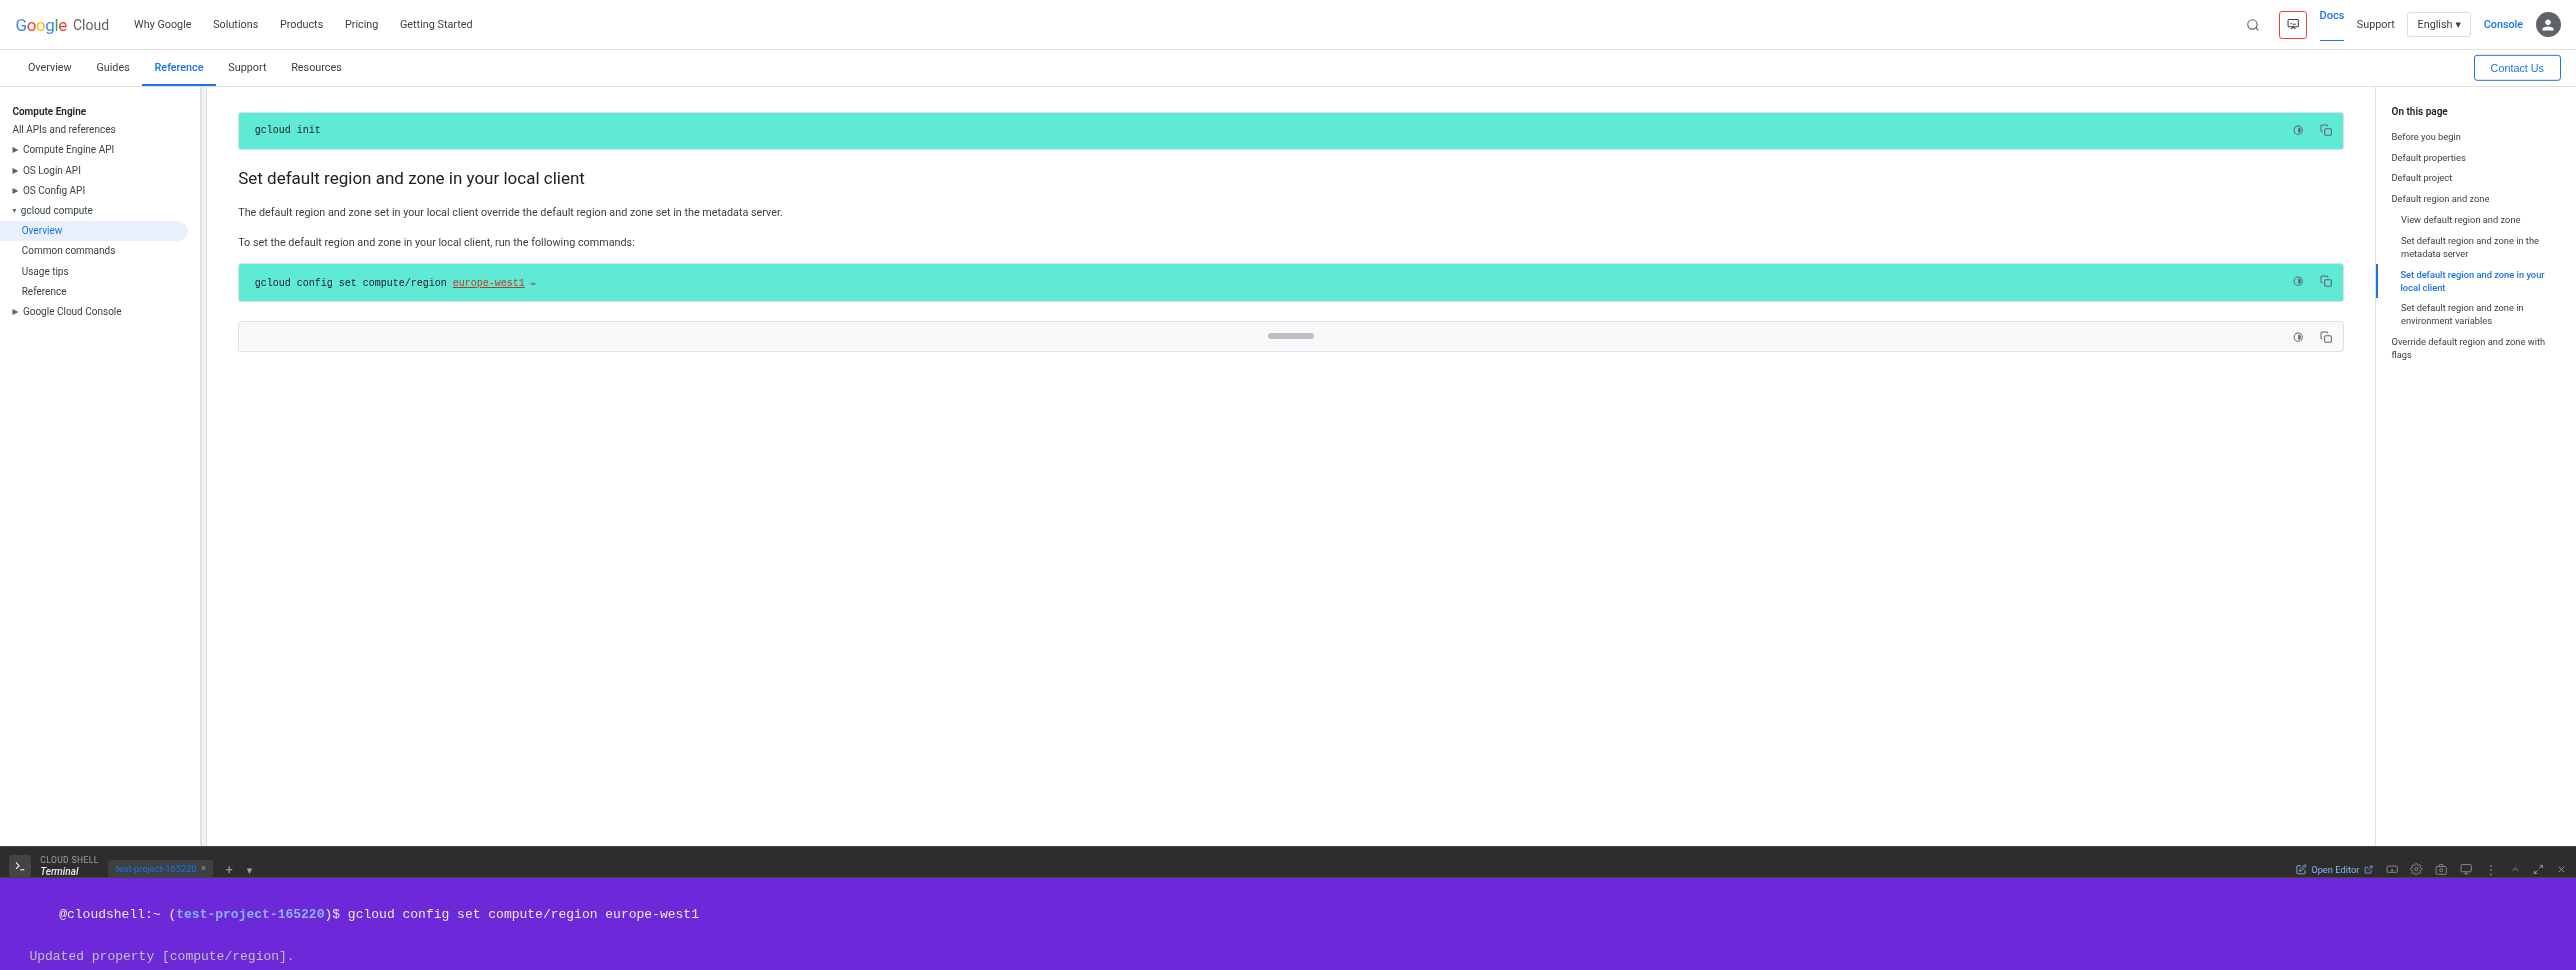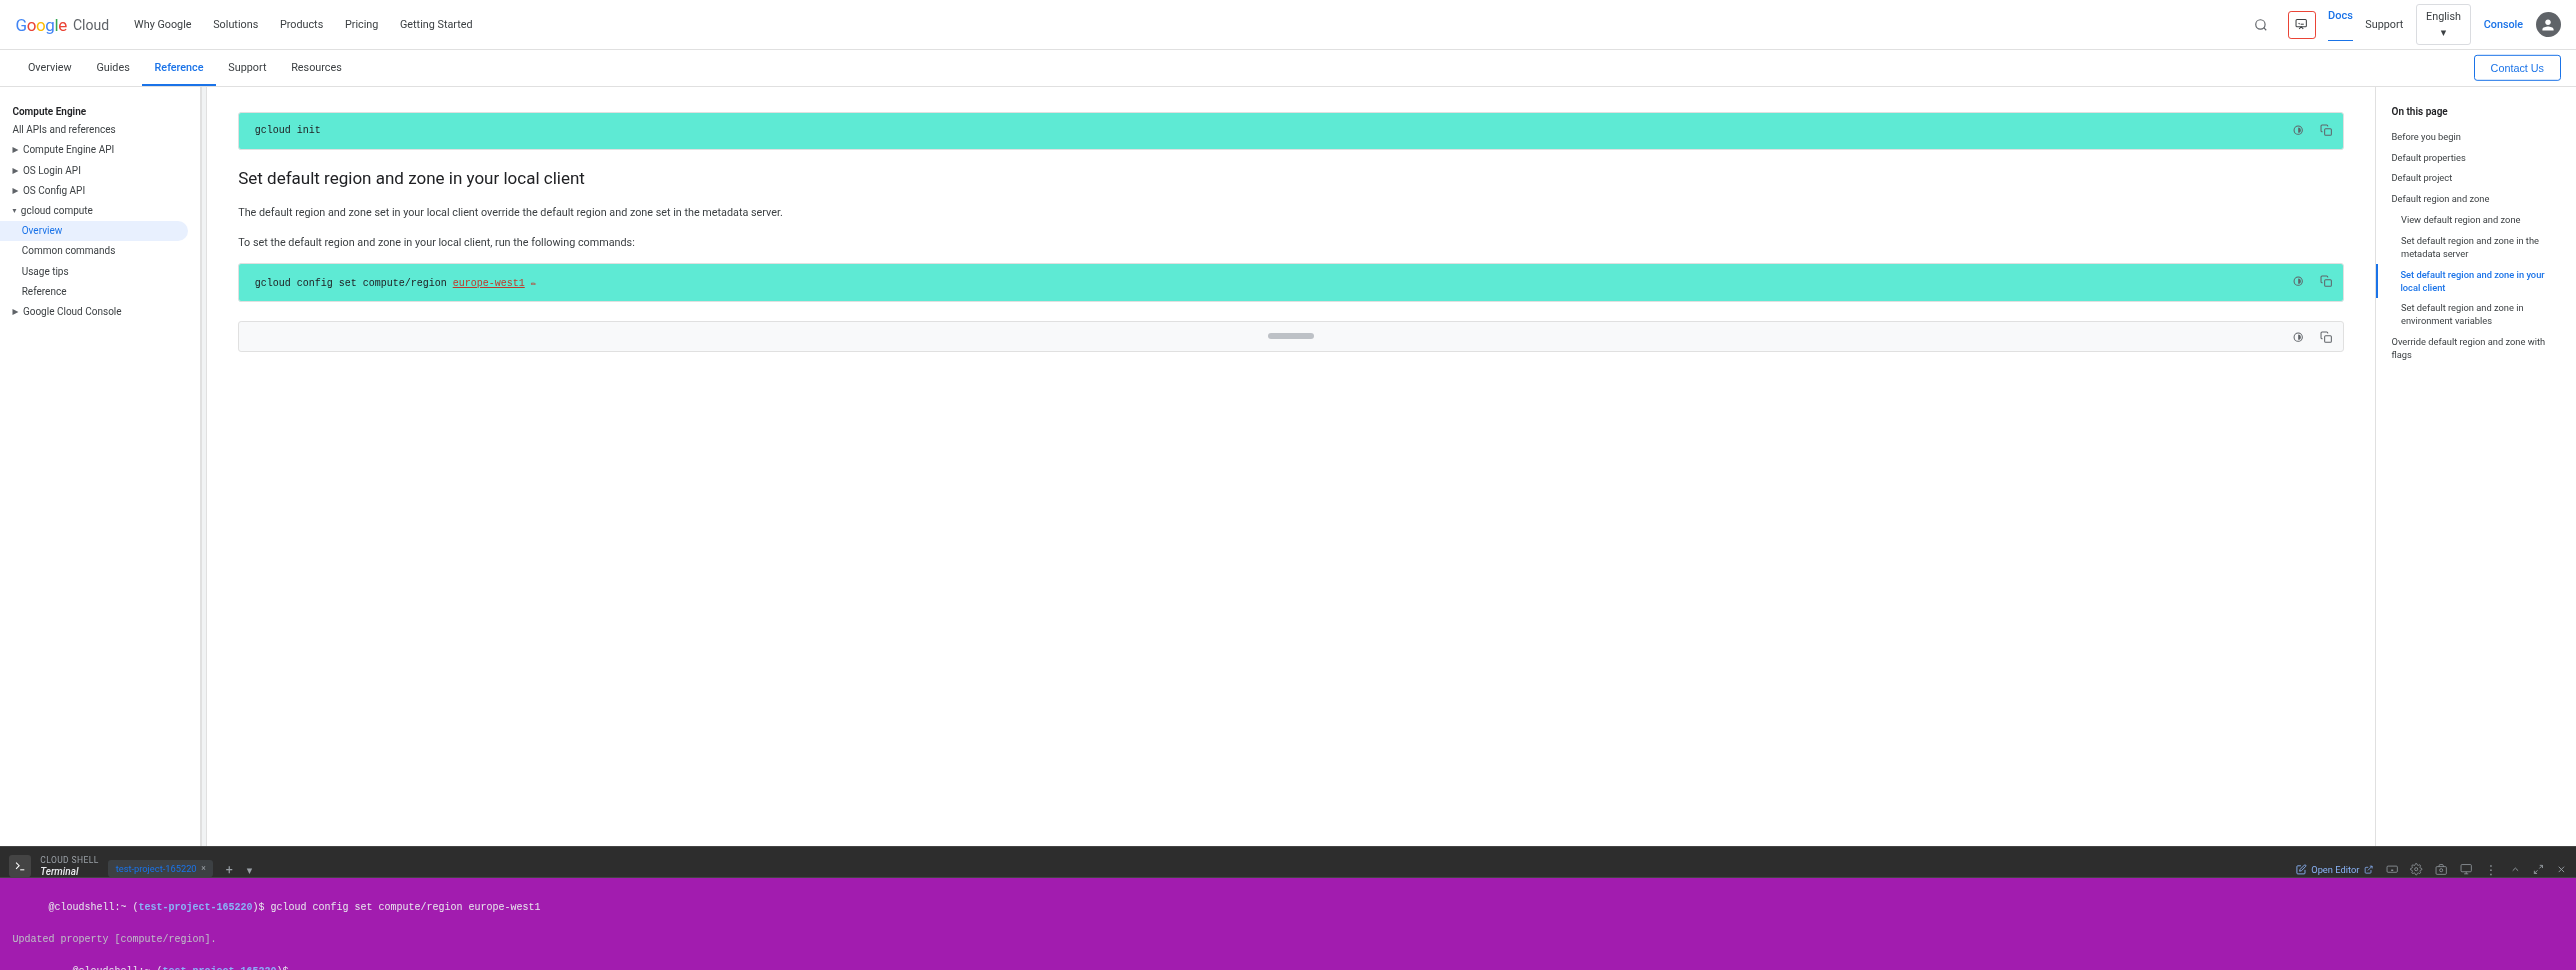--- a/index.html
+++ b/index.html
@@ -95,21 +95,20 @@
     .lang-select {
       display: flex;
       align-items: center;
       gap: 3.1px;
       font-size: 10.8px;
       color: #3c4043;
       cursor: pointer;
       border: 0.8px solid #dadce0;
       border-radius: 3px;
       padding: 4.6px 9.3px;
-      flex-direction: column;
     }
     .console-link {
       font-size: 10.8px;
       color: #1a73e8;
       font-weight: 500;
       cursor: pointer;
     }
     .user-avatar {
       width: 25px;
       height: 25px;
@@ -389,36 +388,36 @@
     .shell-icon-btn {
       color: #9aa0a6;
       font-size: 12.4px;
       cursor: pointer;
       display: flex;
       align-items: center;
       justify-content: center;
     }
     .shell-terminal-body {
       flex: 1;
-      background: #a21caf;
+      background: #6d28d9;
       padding: 6.2px 12.4px;
       font-family: 'Courier New', Courier, monospace;
-      font-size: 10px;
+      font-size: 13px;
       color: #e8eaed;
       overflow-y: auto;
     }
     .shell-line {
       line-height: 1.6;
       white-space: pre;
     }
     .shell-project {
       color: #8ab4f8;
       font-weight: 600;
     }
-    .shell-output { color: #bdc1c6; }
+    .shell-output { color: #bdc1c6; margin-left: 17px; }
 
     
     .sidebar-divider {
       width: 6.2px;
       background: #f1f3f4;
       border-left: 0.8px solid #e0e0e0;
       border-right: 0.8px solid #e0e0e0;
     }
   </style>
 </head>

